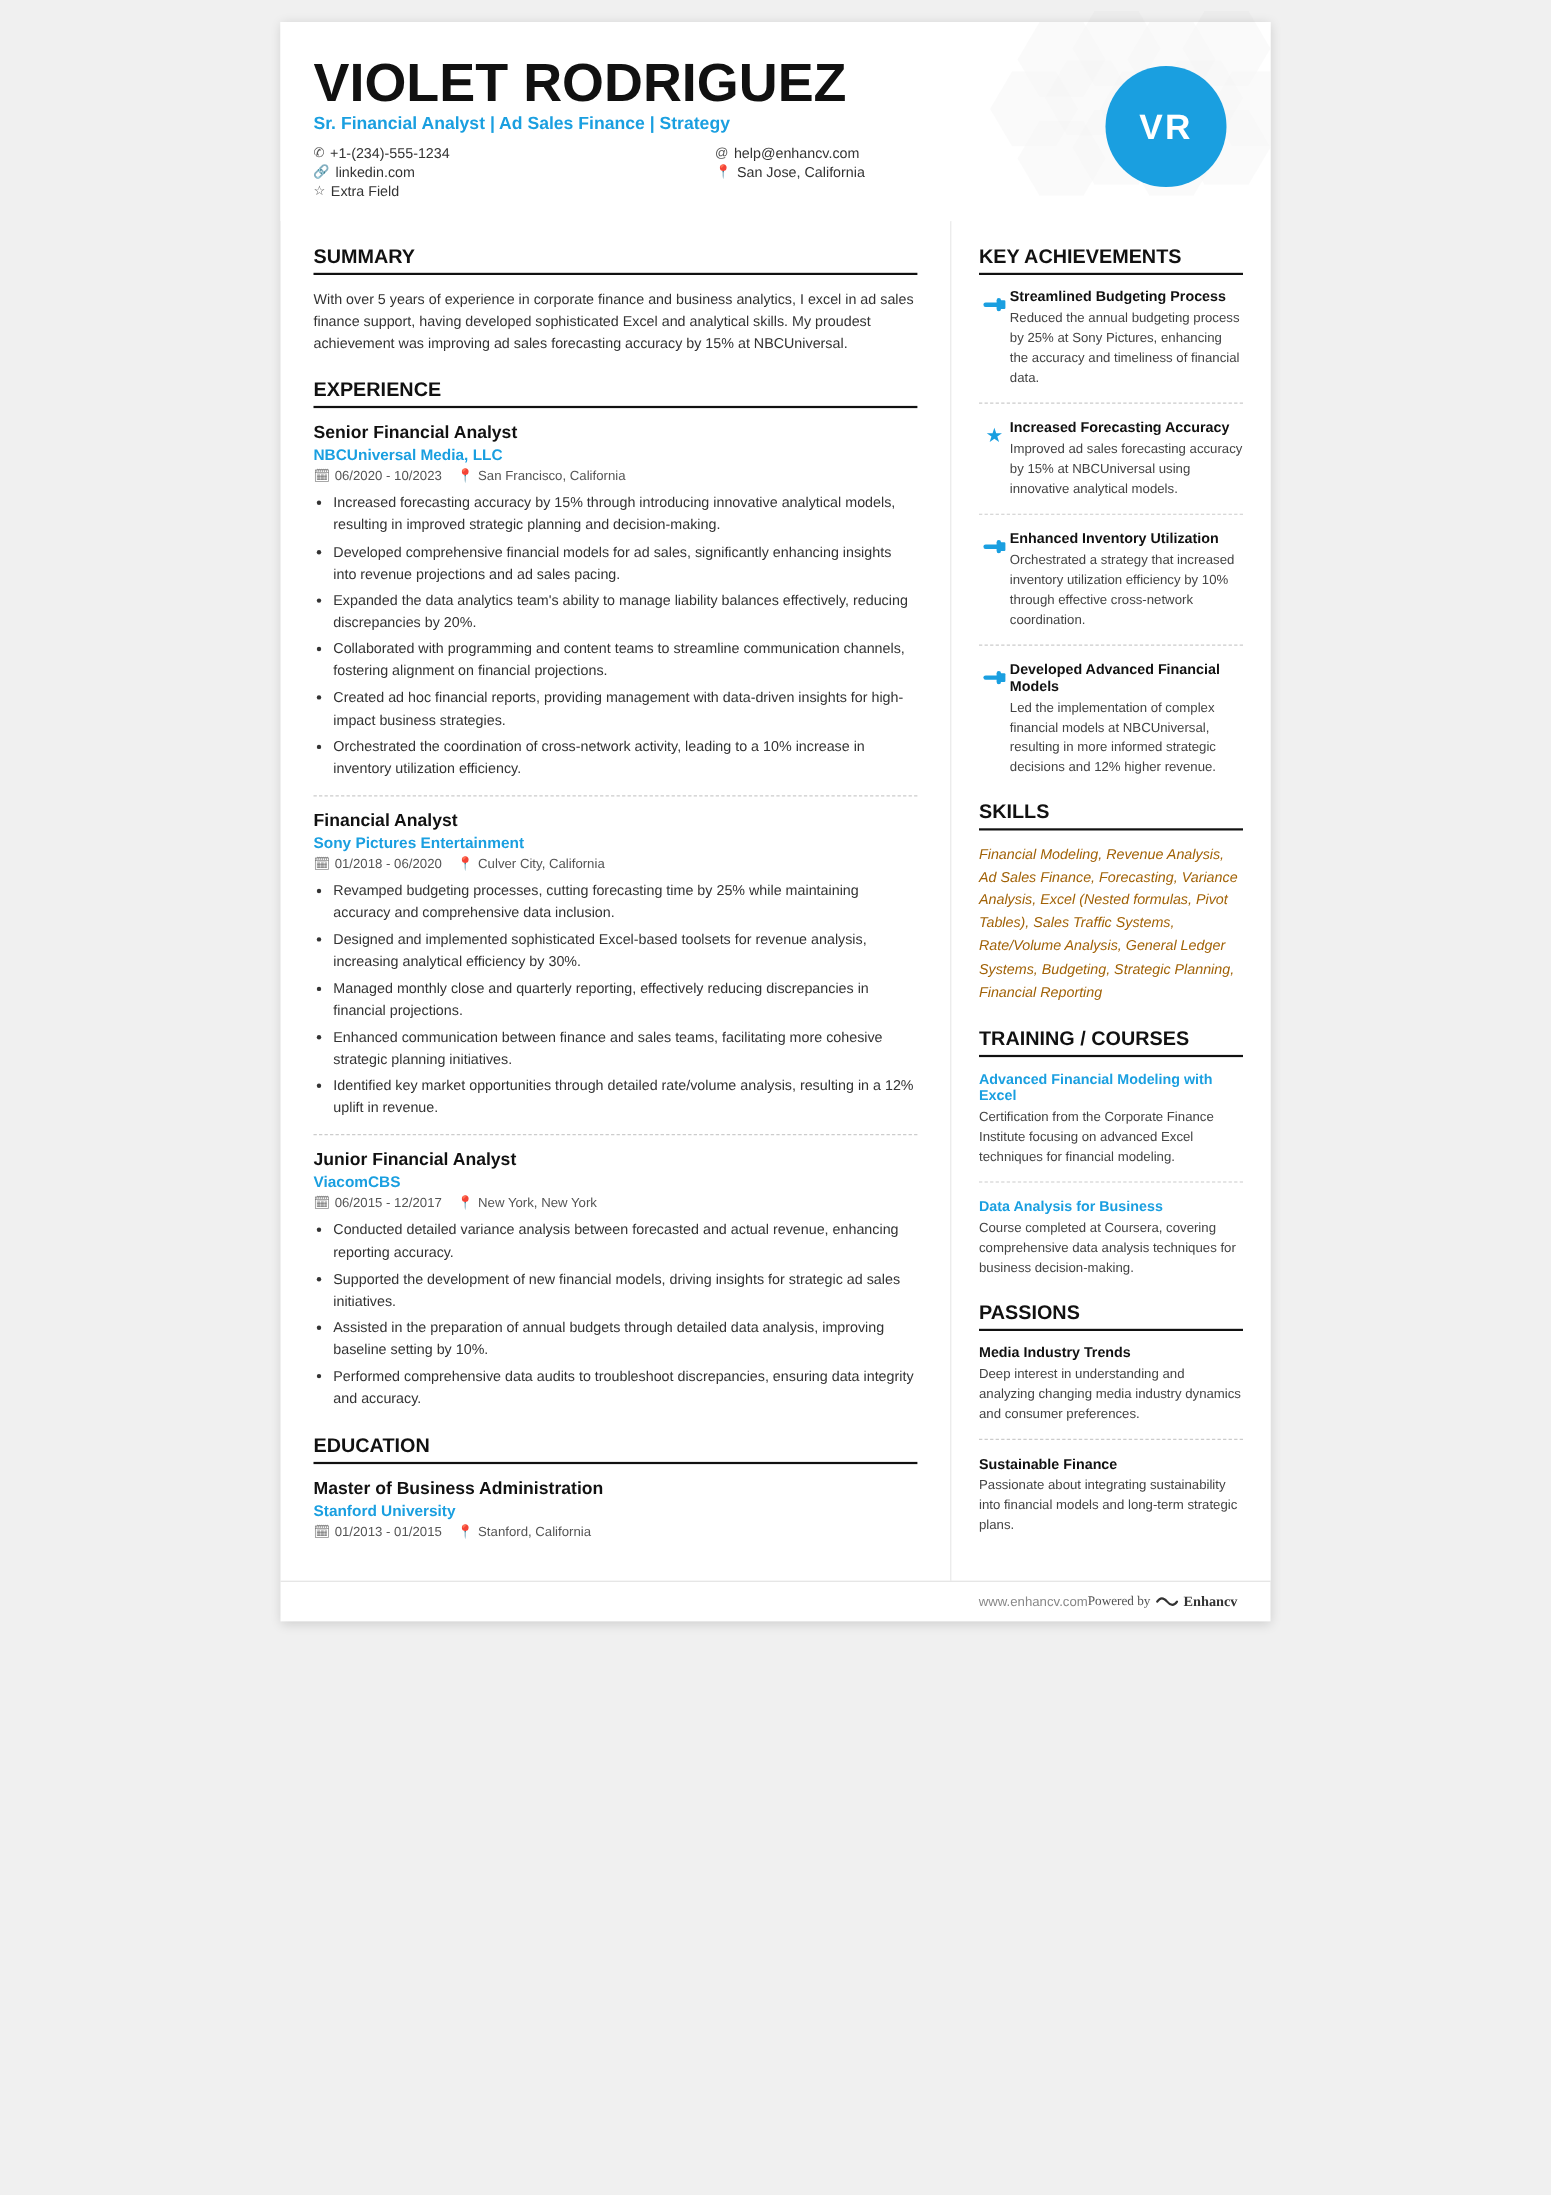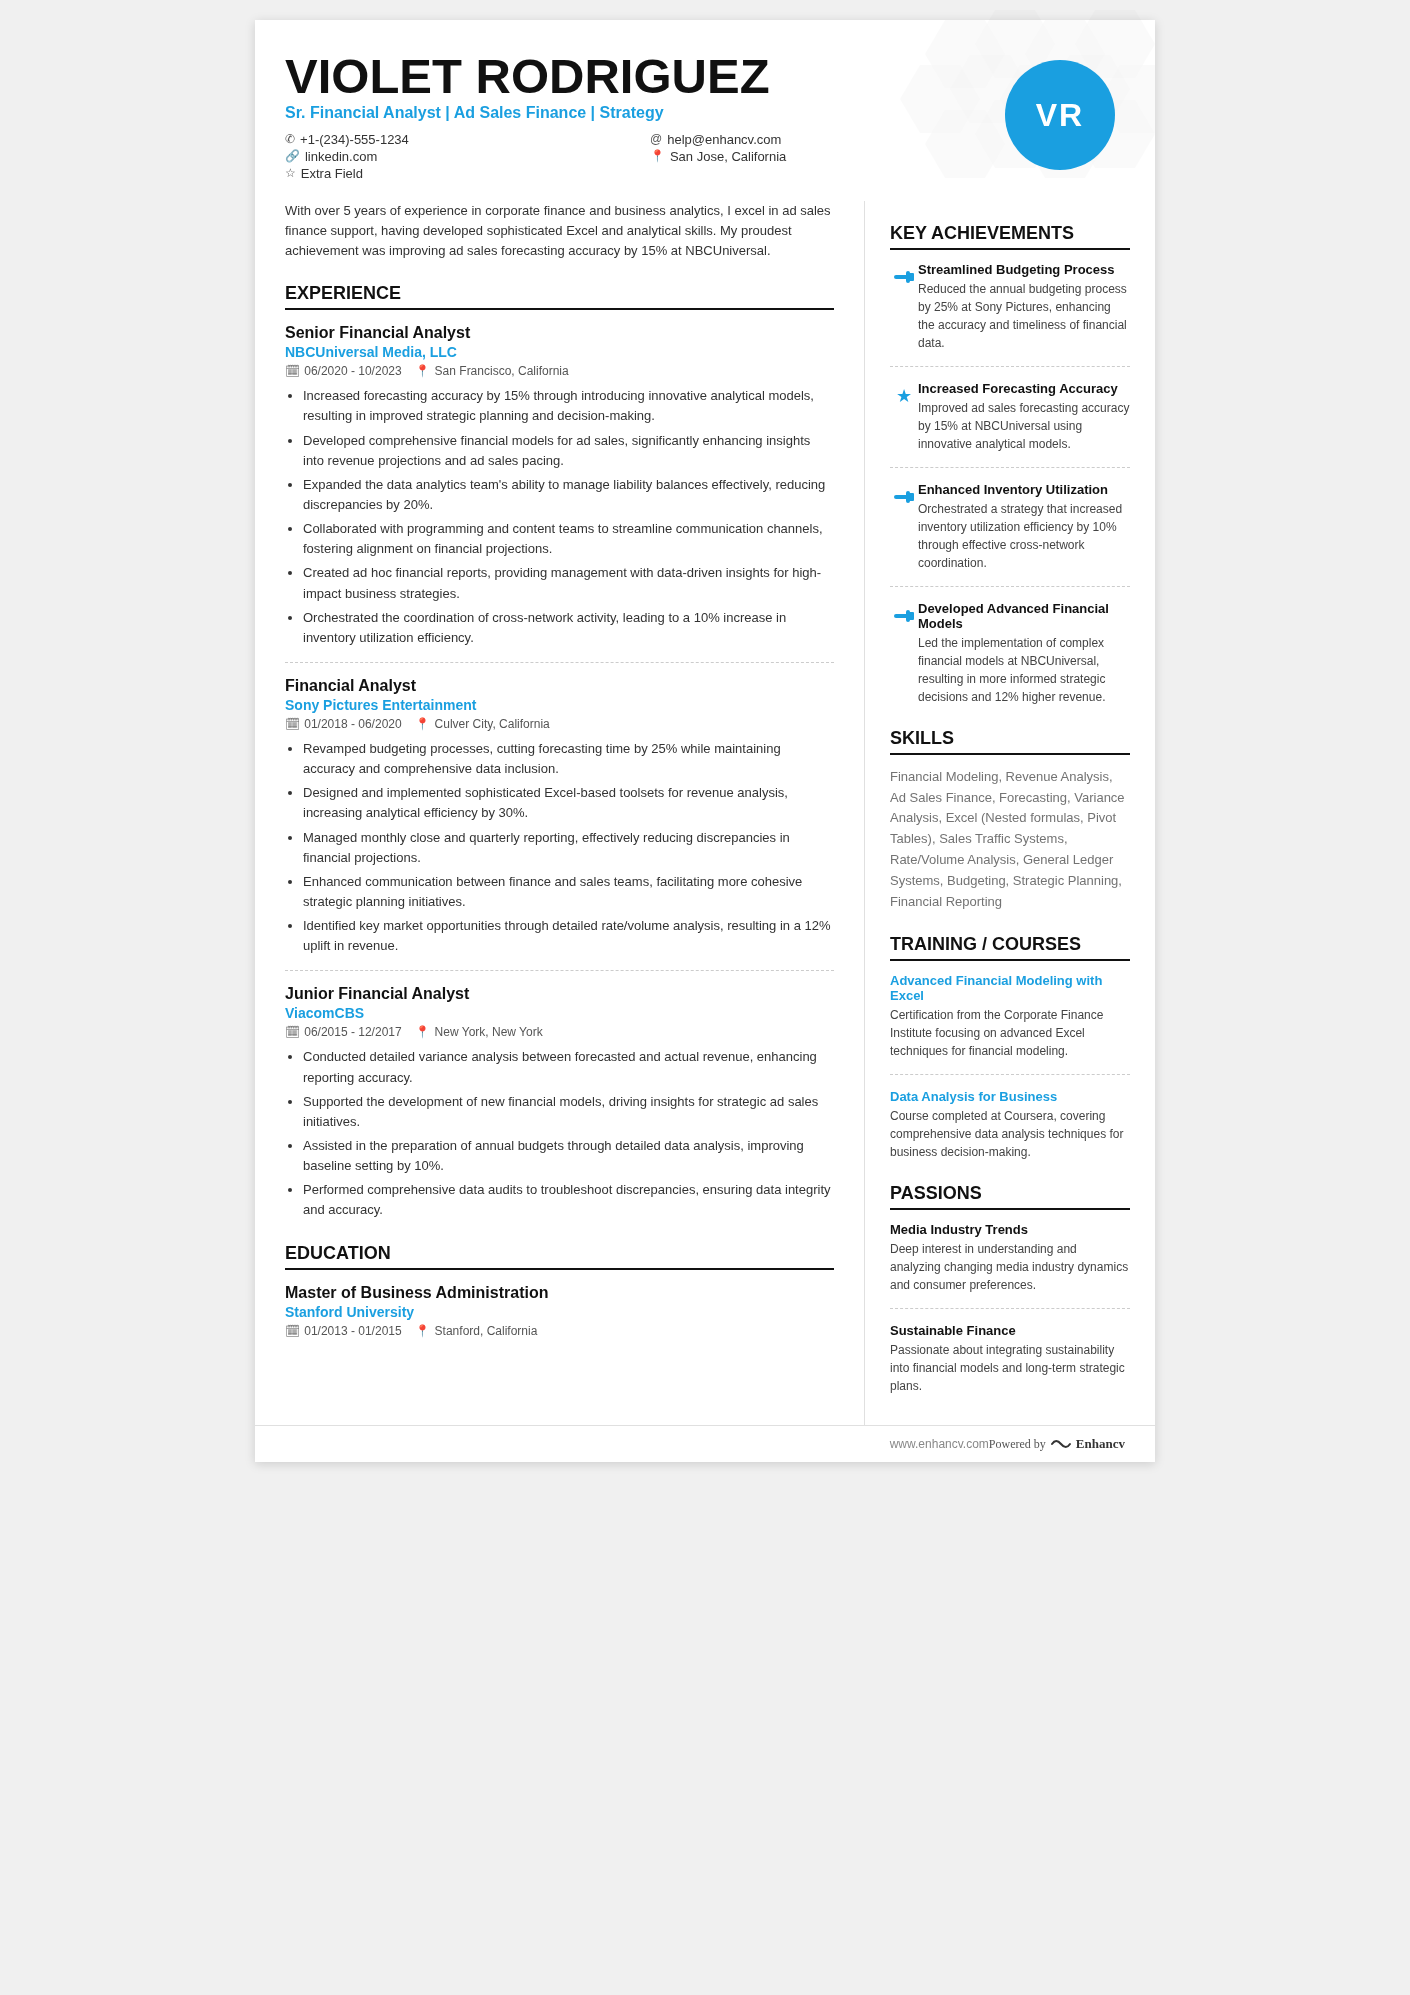--- a/index.html
+++ b/index.html
@@ -186,22 +186,23 @@
       color: #111;
       margin-bottom: 3px;
     }
     .achievement-desc {
       font-size: 12px;
       color: #444;
       line-height: 1.5;
     }
     .skills-text {
       font-size: 13px;
-      color: #737373;
+      color: #a16207;
       line-height: 1.6;
+      font-style: italic;
     }
     .training-title {
       font-size: 13px;
       font-weight: bold;
       color: #1a9fe0;
       margin-bottom: 3px;
       margin-top: 10px;
     }
     .training-desc {
       font-size: 12px;
@@ -295,20 +296,21 @@
     </div>
     <div class="header-right">
       <div class="avatar-circle">VR</div>
     </div>
   </div>
 
   <div class="main-body">
 
     <div class="left-col">
 
+      <div class="section-title">SUMMARY</div>
       <p class="summary-text">With over 5 years of experience in corporate finance and business analytics, I excel in ad sales finance support, having developed sophisticated Excel and analytical skills. My proudest achievement was improving ad sales forecasting accuracy by 15% at NBCUniversal.</p>
 
       <div class="section-title">EXPERIENCE</div>
 
       <div class="job-title">Senior Financial Analyst</div>
       <div class="company-name">NBCUniversal Media, LLC</div>
       <div class="job-meta">
         <span class="job-meta-item">
           <span>🗓</span>
           <span>06/2020 - 10/2023</span>

